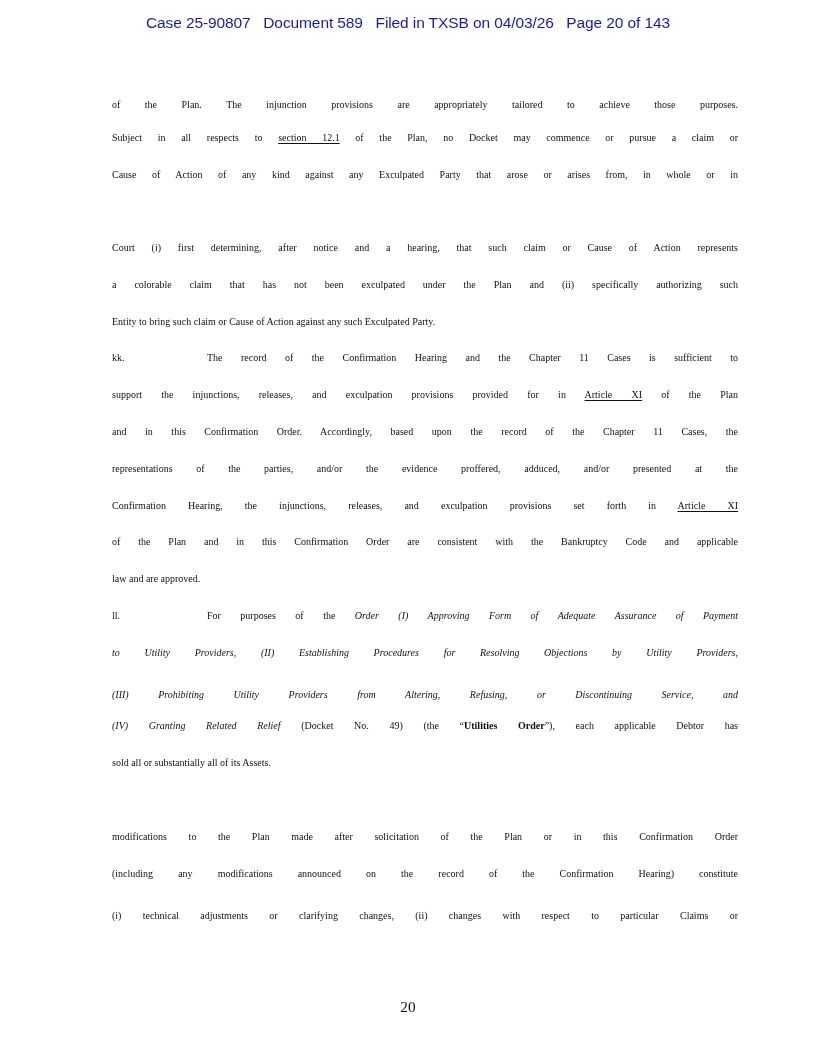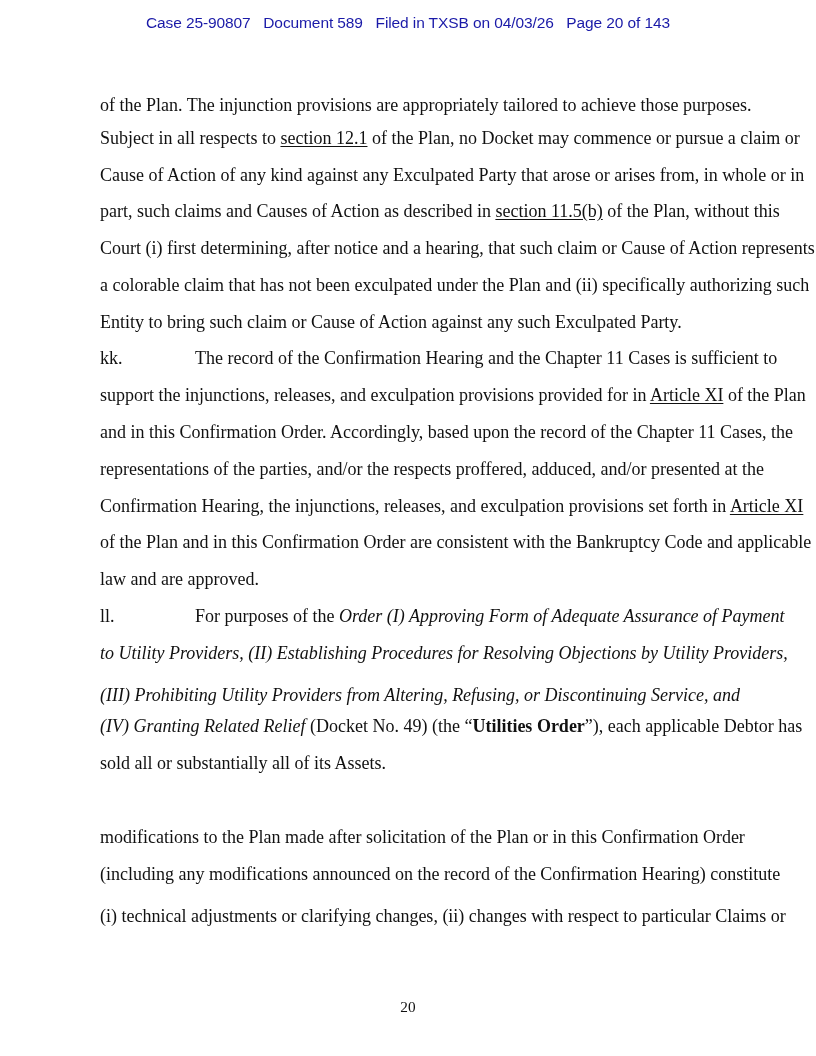--- a/index.html
+++ b/index.html
@@ -4,22 +4,22 @@
 <style>
   html, body { margin: 0; padding: 0; background: #ffffff; }
   body { width: 816px; height: 1056px; position: relative; overflow: hidden; }
   .page { position: absolute; left: 0; top: 0; width: 816px; height: 1056px; background: #ffffff; }
   .header {
     position: absolute; left: 0; top: 14px; width: 816px; text-align: center;
     font-family: "Liberation Sans", sans-serif; font-size: 15.5px; color: #1a1aa8;
     white-space: pre; letter-spacing: -0.1px;
   }
   .line {
-    position: absolute; left: 100px; width: 626px;
-    font-family: "Liberation Serif", serif; font-size: 18px; color: #111111;
+    position: absolute; left: 112px; width: 626px;
+    font-family: "Liberation Serif", serif; font-size: 10px; color: #111111;
     line-height: 18px; white-space: nowrap; height: 18px;
   }
   .just { text-align: justify; text-align-last: justify; }
   .u { text-decoration: underline; text-underline-offset: 2px; }
   .i { font-style: italic; }
   .b { font-weight: bold; }
   .label { display: inline-block; width: 95px; }
   .pagenum {
     position: absolute; left: 0; width: 816px; top: 998px; text-align: center;
     font-family: "Liberation Serif", serif; font-size: 15.3px; color: #111111;
@@ -28,29 +28,28 @@
 </head>
 <body>
 
 <div class="page">
 
   <div class="header"><span>Case 25-90807</span>   <span>Document 589</span>   <span>Filed in TXSB on 04/03/26</span>   <span>Page 20 of 143</span></div>
 
   <div class="line just" style="top:96px">of the Plan.  The injunction provisions are appropriately tailored to achieve those purposes.</div>
   <div class="line just" style="top:129px"><span>Subject in all respects to </span><span class="u">section 12.1</span><span> of the Plan, no Docket may commence or pursue a claim or</span></div>
   <div class="line just" style="top:166px">Cause of Action of any kind against any Exculpated Party that arose or arises from, in whole or in</div>
-  <div class="line just" style="top:202px"><span>part, such claims and Causes of Action as described in </span><span class="u">section 11.5(b)</span><span> of the Plan, without this</span></div>
   <div class="line just" style="top:276px">a colorable claim that has not been exculpated under the Plan and (ii) specifically authorizing such</div>
   <div class="line just" style="top:239px">Court (i) first determining, after notice and a hearing, that such claim or Cause of Action represents</div>
   <div class="line" style="top:313px">Entity to bring such claim or Cause of Action against any such Exculpated Party.</div>
 
   <div class="line" style="top:349px"><span class="label">kk.</span><span style="display:inline-block;width:531px;text-align:justify;text-align-last:justify;">The record of the Confirmation Hearing and the Chapter 11 Cases is sufficient to</span></div>
   <div class="line just" style="top:386px"><span>support the injunctions, releases, and exculpation provisions provided for in </span><span class="u">Article XI</span><span> of the Plan</span></div>
   <div class="line just" style="top:423px">and in this Confirmation Order.  Accordingly, based upon the record of the Chapter 11 Cases, the</div>
-  <div class="line just" style="top:460px">representations of the parties, and/or the respects proffered, adduced, and/or presented at the</div>
+  <div class="line just" style="top:460px">representations of the parties, and/or the evidence proffered, adduced, and/or presented at the</div>
   <div class="line just" style="top:497px"><span>Confirmation Hearing, the injunctions, releases, and exculpation provisions set forth in </span><span class="u">Article XI</span></div>
   <div class="line just" style="top:533px">of the Plan and in this Confirmation Order are consistent with the Bankruptcy Code and applicable</div>
   <div class="line" style="top:570px">law and are approved.</div>
 
   <div class="line" style="top:607px"><span class="label">ll.</span><span style="display:inline-block;width:531px;text-align:justify;text-align-last:justify;"><span>For purposes of the </span><span class="i">Order (I) Approving Form of Adequate Assurance of Payment</span></span></div>
   <div class="line just i" style="top:644px">to Utility Providers, (II) Establishing Procedures for Resolving Objections by Utility Providers,</div>
   <div class="line just i" style="top:686px">(III) Prohibiting Utility Providers from Altering, Refusing, or Discontinuing Service, and</div>
   <div class="line just" style="top:717px"><span class="i">(IV) Granting Related Relief</span><span> (Docket No. 49) (the “</span><span class="b">Utilities Order</span><span>”), each applicable Debtor has</span></div>
   <div class="line" style="top:754px">sold all or substantially all of its Assets.</div>
 

